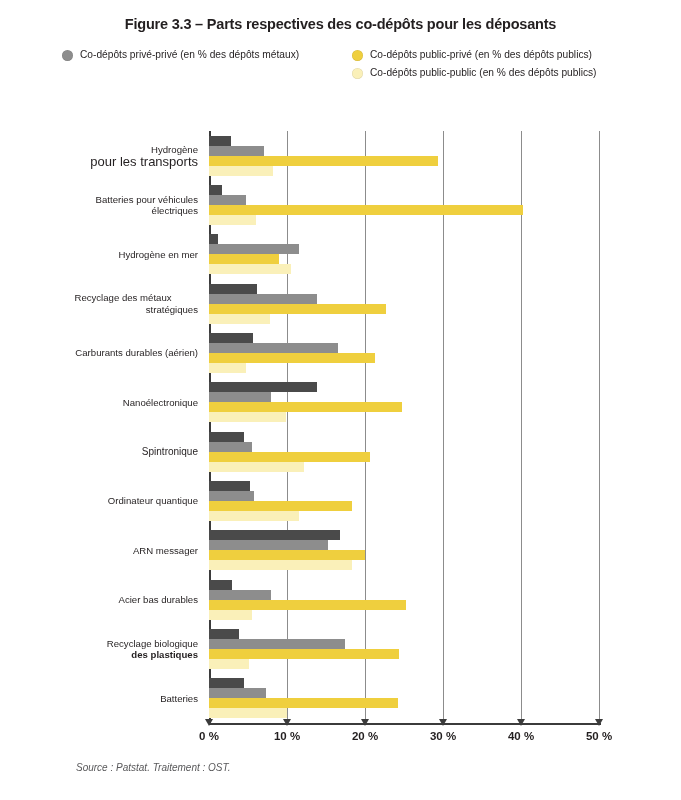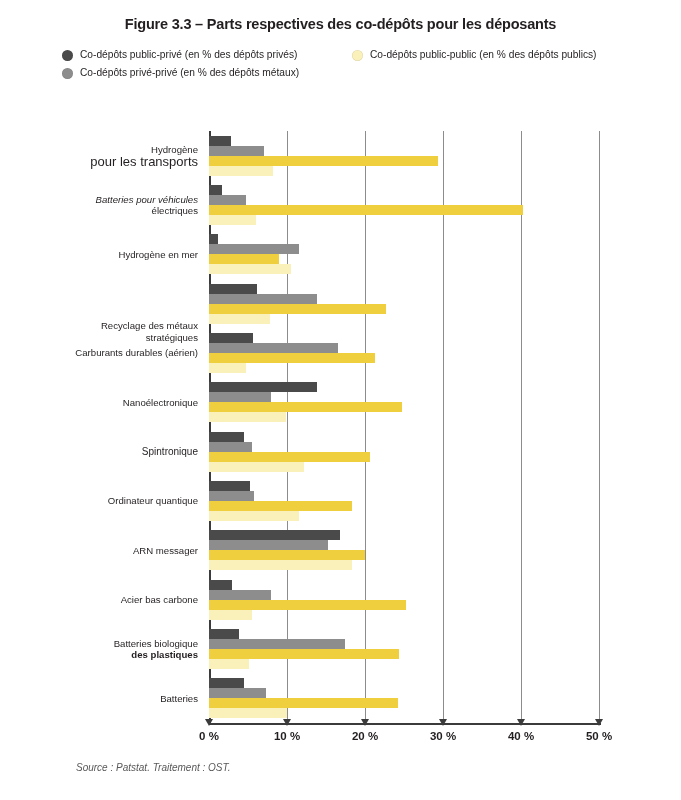--- a/index.html
+++ b/index.html
@@ -142,29 +142,29 @@
 </head>
 <body>
 
 <div class="title-block">
   <div class="title-line">Figure 3.3 – Parts respectives des co-dépôts pour les déposants</div>
 </div>
 
 <div class="legend">
   <div class="legend-col left">
     <div class="legend-item">
-      <span class="legend-swatch" style="background:#4a4a4a"></span>
-      <span class="legend-label">Co-dépôts public-privé (en % des dépôts privés)</span>
-    </div>
-    <div class="legend-item">
       <span class="legend-swatch" style="background:#8d8d8d"></span>
       <span class="legend-label">Co-dépôts privé-privé (en % des dépôts métaux)</span>
     </div>
   </div>
   <div class="legend-col right">
+    <div class="legend-item">
+      <span class="legend-swatch" style="background:#efcf3e"></span>
+      <span class="legend-label">Co-dépôts public-privé (en % des dépôts publics)</span>
+    </div>
     <div class="legend-item">
       <span class="legend-swatch" style="background:#faf0b9"></span>
       <span class="legend-label">Co-dépôts public-public (en % des dépôts publics)</span>
     </div>
   </div>
 </div>
 
 <div class="plot-abs" id="plot-area">
     <div class="gridline axis0" style="left: 0px;"></div>
     <div class="gridline" style="left: 78px;"></div>
@@ -244,50 +244,50 @@
       <div class="bar s2" title="Co-dépôts public-privé (en % des dépôts publics): 24.2%" style="top: 24.6667px; width: 188.76px; background: rgb(239, 207, 62);"></div>
       <div class="bar s3" title="Co-dépôts public-public (en % des dépôts publics): 10%" style="top: 34.6667px; width: 78px; background: rgb(250, 240, 185);"></div>
     </div>
   </div>
 <div id="cat-labels">
     <div class="cat-label-host" style="top: 144.167px;">
       <div style="text-align: right; font-size: 9.6px; line-height: 11.5px;">Hydrogène</div>
       <div style="text-align: right; font-size: 13px; line-height: 11.5px;">pour les transports</div>
     </div>
     <div class="cat-label-host" style="top: 193.5px;">
-      <div style="text-align: right; font-size: 9.6px; line-height: 11.5px; font-style: italic;">Batteries pour véhicules</div>
+      <div style="text-align: right; font-size: 9.6px; line-height: 11.5px;">Batteries pour véhicules</div>
       <div style="text-align: right; font-size: 9.6px; line-height: 11.5px;">électriques</div>
     </div>
     <div class="cat-label-host" style="top: 248.583px;">
       <div style="text-align: right; font-size: 9.6px; line-height: 11.5px;">Hydrogène en mer</div>
     </div>
     <div class="cat-label-host" style="top: 292.167px;">
-      <div style="text-align: right; font-size: 9.6px; line-height: 11.5px; margin-top: 28px;">Recyclage des métaux</div>
+      <div style="text-align: center; font-size: 9.6px; line-height: 11.5px;">Recyclage des métaux</div>
       <div style="text-align: right; font-size: 9.6px; line-height: 11.5px;">stratégiques</div>
     </div>
     <div class="cat-label-host" style="top: 347.25px;">
       <div style="text-align: right; font-size: 9.6px; line-height: 11.5px;">Carburants durables (aérien)</div>
     </div>
     <div class="cat-label-host" style="top: 396.583px;">
       <div style="text-align: right; font-size: 9.6px; line-height: 11.5px;">Nanoélectronique</div>
     </div>
     <div class="cat-label-host" style="top: 445.917px;">
       <div style="text-align: right; font-size: 10px; line-height: 11.5px;">Spintronique</div>
     </div>
     <div class="cat-label-host" style="top: 495.25px;">
       <div style="text-align: right; font-size: 9.6px; line-height: 11.5px;">Ordinateur quantique</div>
     </div>
     <div class="cat-label-host" style="top: 544.583px;">
       <div style="text-align: right; font-size: 9.6px; line-height: 11.5px;">ARN messager</div>
     </div>
     <div class="cat-label-host" style="top: 593.917px;">
-      <div style="text-align: right; font-size: 9.6px; line-height: 11.5px;">Acier bas carbone</div>
+      <div style="text-align: right; font-size: 9.6px; line-height: 11.5px;">Acier bas durables</div>
     </div>
     <div class="cat-label-host" style="top: 637.5px;">
-      <div style="text-align: right; font-size: 9.6px; line-height: 11.5px;">Batteries biologique</div>
+      <div style="text-align: right; font-size: 9.6px; line-height: 11.5px;">Recyclage biologique</div>
       <div style="text-align: right; font-size: 9.6px; line-height: 11.5px; font-weight: bold;">des plastiques</div>
     </div>
     <div class="cat-label-host" style="top: 692.583px;">
       <div style="text-align: right; font-size: 9.6px; line-height: 11.5px;">Batteries</div>
     </div>
   </div>
 <div class="axis-line"></div>
 <div id="axis-ticks">
     <div class="tick-arrow" style="left: 204.5px;"></div>
     <div class="tick-label" style="left: 209px;">0 %</div>

